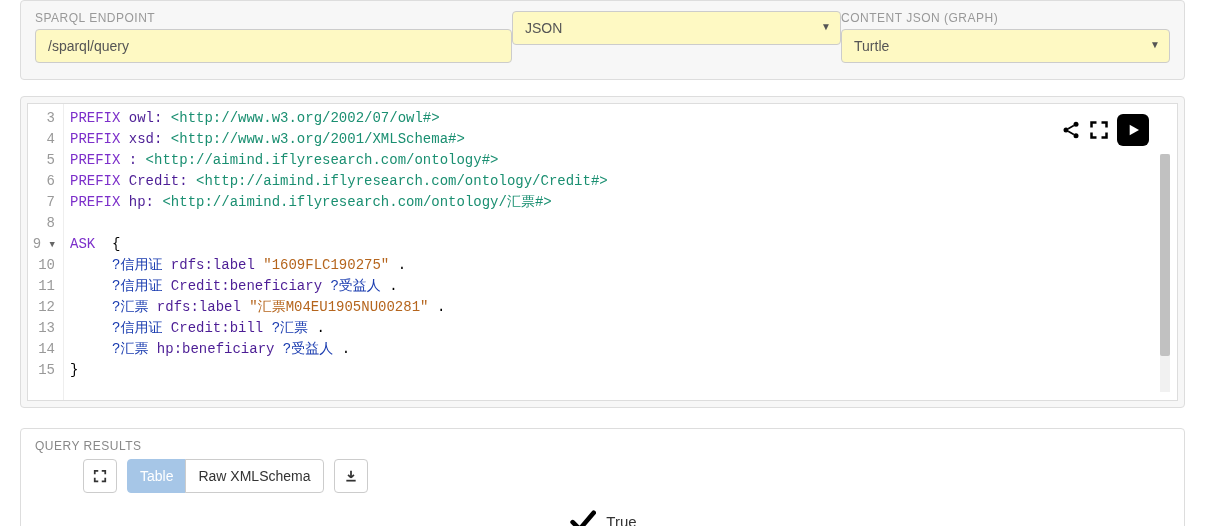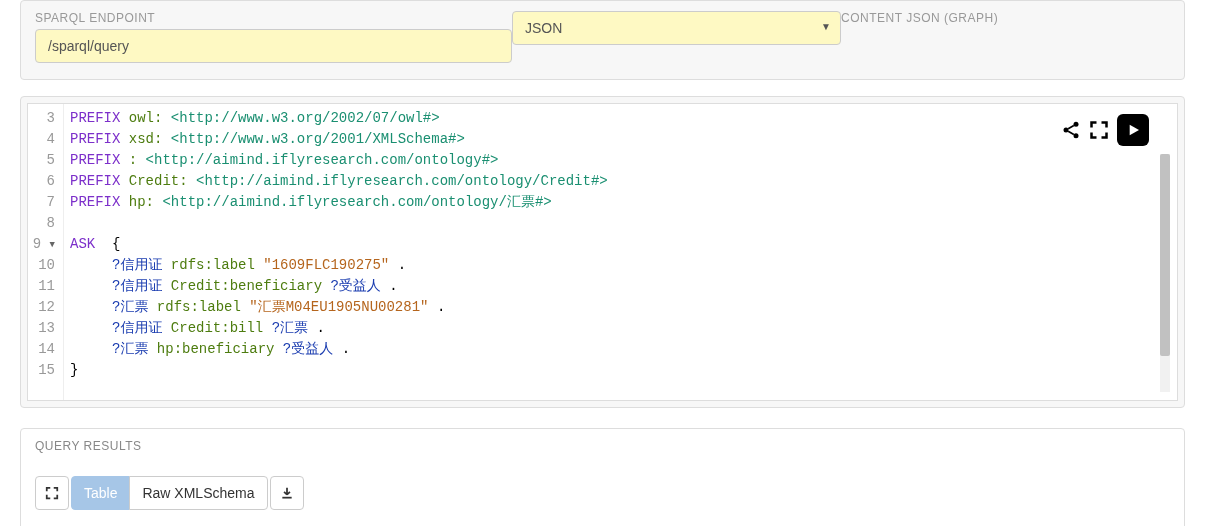--- a/index.html
+++ b/index.html
@@ -79,21 +79,21 @@
   .gutter div { height: 21px; }
   .fold-arrow { font-size: 9px; color: #666; position: relative; top: -1px; }
   .code {
     flex: 1;
     padding: 4px 6px;
     white-space: pre;
     overflow: auto;
   }
   .code-line { height: 21px; }
   .kw { color: #7c2fca; text-align: center; }
-  .pfx { color: #4d7c0f; font-family: Liberation Mono, monospace; }
+  .pfx { color: #4c1d95; font-family: Liberation Mono, monospace; }
   .uri { color: #1a8f71; }
   .var { color: #1b3db0; }
   .str { color: #b5651d; }
   .punct { color: #000; }
 
   .editor-actions {
     position: absolute;
     top: 10px;
     right: 28px;
     display: flex;
@@ -135,26 +135,27 @@
   .results-panel {
     border: 1px solid #ddd;
     border-radius: 4px;
     padding: 10px 14px 14px 14px;
     background: #fff;
   }
   .rs-header {
     font-size: 12px;
     color: #888;
     letter-spacing: 0.5px;
-    margin-bottom: 23px;
+    margin-bottom: 6px;
   }
   .rs-toolbar {
     display: flex;
-    gap: 2px;
-    align-items: center;
+    gap: 10px;
+    align-items: center;
+    margin-left: 48px;
   }
   .btn {
     border: 1px solid #ccc;
     background: #fff;
     color: #333;
     padding: 6px 12px;
     border-radius: 4px;
     font-size: 14px;
     cursor: pointer;
     height: 34px;
@@ -192,20 +193,25 @@
     </div>
     <div class="config-col">
       <div class="select-wrap">
         <select class="form-control">
           <option>JSON</option>
         </select>
       </div>
     </div>
     <div class="config-col">
       <label class="config-label">CONTENT JSON (GRAPH)</label>
+      <div class="select-wrap">
+        <select class="form-control">
+          <option>Turtle</option>
+        </select>
+      </div>
     </div>
   </div>
 </div>
 
 <div class="editor-panel">
   <div class="editor">
     <div class="gutter" id="gutter">
         <div>3</div>
         <div>4</div>
         <div>5</div>

